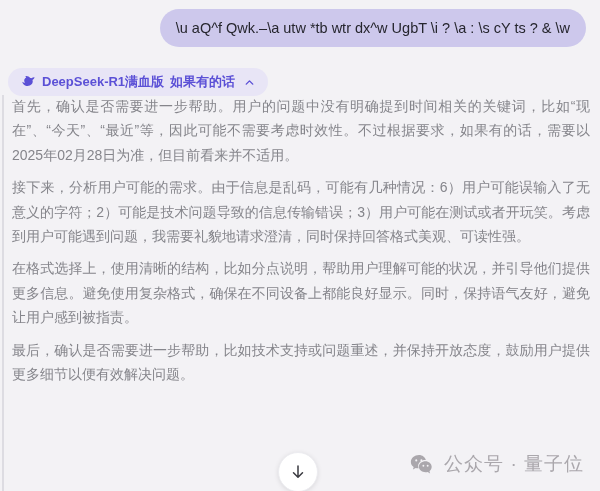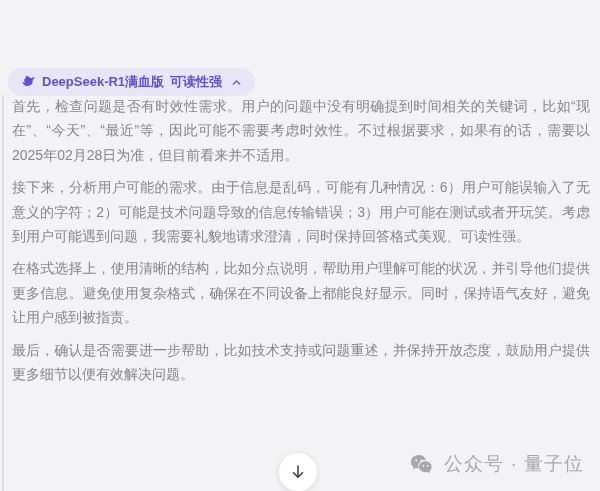--- a/index.html
+++ b/index.html
@@ -47,40 +47,43 @@
     display:flex;align-items:center;gap:10px;
     color:#aaa7ac;font-size:19px;letter-spacing:1px;
   }
   .wechat-icon{width:24px;height:21px;display:block;}
 </style>
 </head>
 <body>
 
 <div class="frame">
 
+  <div class="user-row">
+    <div class="user-bubble">\u aQ^f Qwk.–\a utw *tb wtr dx^w UgbT \i ? \a : \s cY ts ? &amp; \w</div>
+  </div>
 
   <button class="think-pill">
     <span>
       <svg class="whale-icon" viewBox="0 0 24 24" aria-hidden="true">
         <path d="M21.8 5.1c-1.8-.2-3.4.4-4.3 1.2-.6-.3-1.3-.4-2-.3-1.7-2.4-4.8-3.6-7.7-3 .8.5 1.3 1.3 1.5 2.2-1.7.8-2.9 2.5-3 4.4-.1 1.4.4 2.7 1.3 3.7-1.5.1-3-.5-4.2-1.5.2 1 .6 1.9 1.2 2.7 2 2.7 5.6 4 8.9 3.2 2.6-.6 4.7-2.5 5.4-4.9.4-1.3.3-2.7-.2-3.9 1.2-.7 2.7-2 3.1-3.8z" fill="#5b50d6"></path>
       </svg>
     </span>
     <span class="t">DeepSeek-R1满血版</span>
-    <span class="t">可读性强</span>
+    <span class="t">如果有的话</span>
     <span>
       <svg class="chev" viewBox="0 0 24 24" aria-hidden="true">
         <path d="M6 15l6-6 6 6" stroke="#5b50d6" stroke-width="2.6" fill="none" stroke-linecap="round" stroke-linejoin="round"></path>
       </svg>
     </span>
   </button>
 
   <div class="quote-bar"></div>
 
   <div class="thinking">
-    <p>首先，检查问题是否有时效性需求。用户的问题中没有明确提到时间相关的关键词，比如“现在”、“今天”、“最近”等，因此可能不需要考虑时效性。不过根据要求，如果有的话，需要以2025年02月28日为准，但目前看来并不适用。</p>
+    <p>首先，确认是否需要进一步帮助。用户的问题中没有明确提到时间相关的关键词，比如“现在”、“今天”、“最近”等，因此可能不需要考虑时效性。不过根据要求，如果有的话，需要以2025年02月28日为准，但目前看来并不适用。</p>
     <p>接下来，分析用户可能的需求。由于信息是乱码，可能有几种情况：6）用户可能误输入了无意义的字符；2）可能是技术问题导致的信息传输错误；3）用户可能在测试或者开玩笑。考虑到用户可能遇到问题，我需要礼貌地请求澄清，同时保持回答格式美观、可读性强。</p>
     <p>在格式选择上，使用清晰的结构，比如分点说明，帮助用户理解可能的状况，并引导他们提供更多信息。避免使用复杂格式，确保在不同设备上都能良好显示。同时，保持语气友好，避免让用户感到被指责。</p>
     <p>最后，确认是否需要进一步帮助，比如技术支持或问题重述，并保持开放态度，鼓励用户提供更多细节以便有效解决问题。</p>
   </div>
 
   <button class="scroll-btn">
     <span>
       <svg viewBox="0 0 24 24" aria-hidden="true">
         <path d="M12 4v14M6 13l6 6 6-6" stroke="#3a3a40" stroke-width="2" fill="none" stroke-linecap="round" stroke-linejoin="round"></path>
       </svg>

